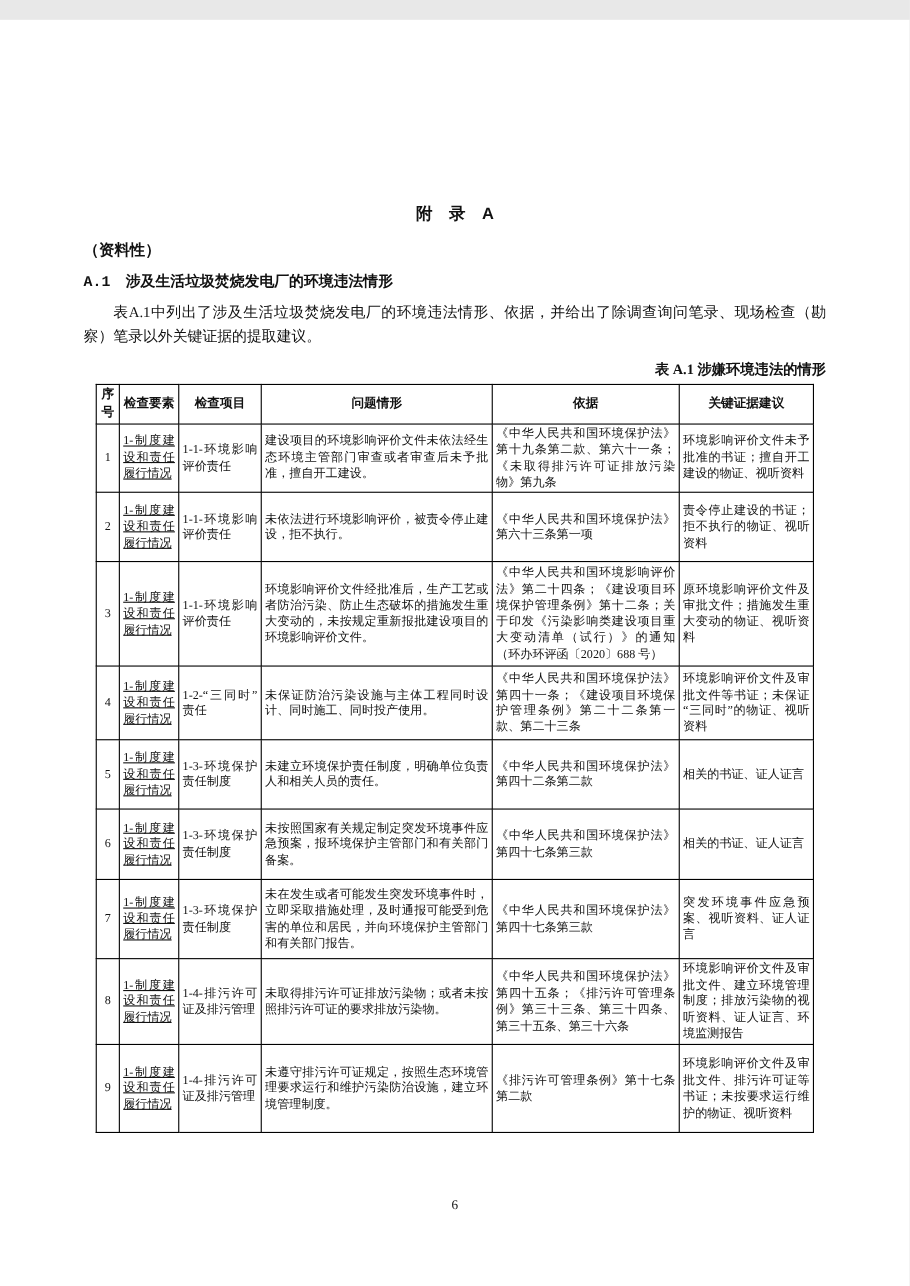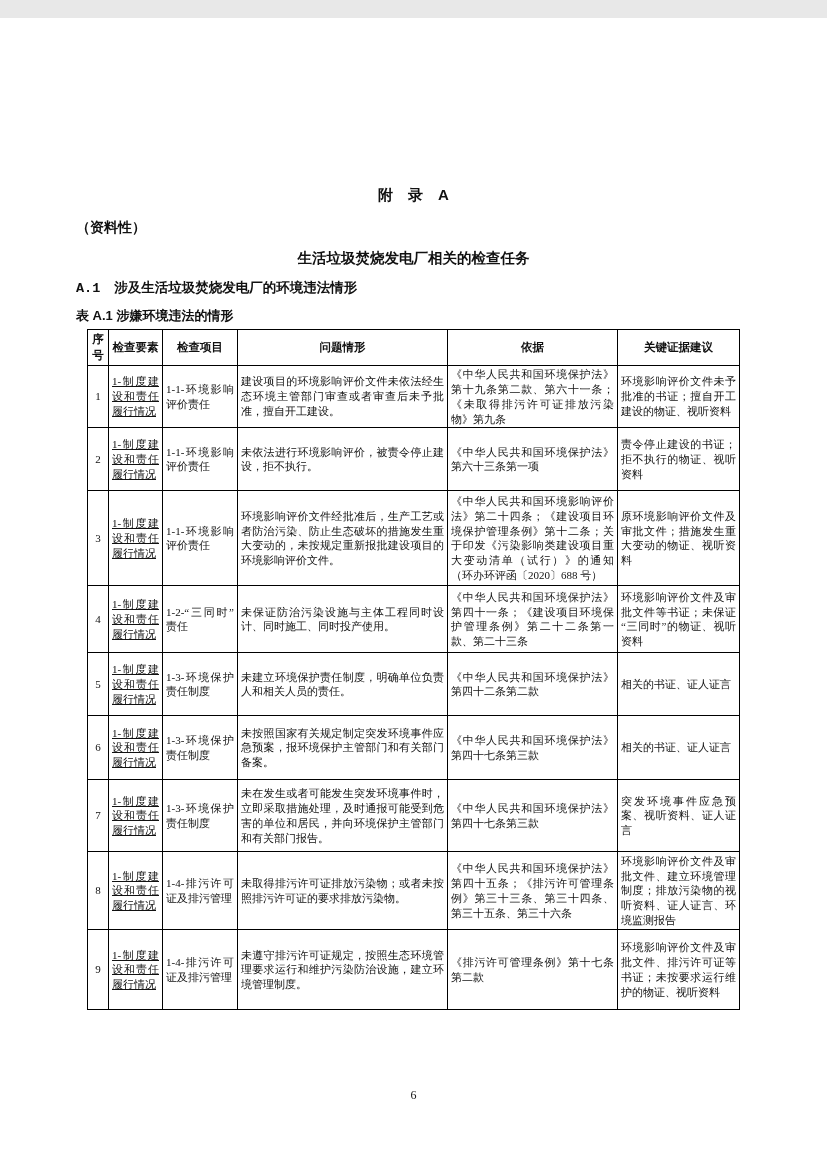--- a/index.html
+++ b/index.html
@@ -47,22 +47,22 @@
   }
   .h-section .sec-num { margin-right: 14px; }
   .para {
     font-size: 13.5px;
     line-height: 22px;
     margin-top: 7px;
     text-indent: 2em;
     text-align: justify;
   }
   .caption {
-    text-align: left;
-    font-family: Liberation Sans, sans-serif;
+    text-align: right;
+    font-family: Liberation Serif, serif;
     font-weight: bold;
     font-size: 13px;
     margin-top: 11px;
     margin-bottom: 5px;
     line-height: 16px;
   }
 
   table.law-table {
     border-collapse: collapse;
     table-layout: fixed;
@@ -109,26 +109,26 @@
   }
 </style>
 </head>
 <body>
 
 <div class="page">
   <div class="content">
 
     <div class="h-appendix">附　录　A</div>
     <div class="h-info">（资料性）</div>
-    <div class="h-title">生活垃圾焚烧发电厂相关的检查任务</div>
 
     <div class="h-section">
       <span class="sec-num">A.1</span><span>涉及生活垃圾焚烧发电厂的环境违法情形</span>
     </div>
 
+    <div class="para">表A.1中列出了涉及生活垃圾焚烧发电厂的环境违法情形、依据，并给出了除调查询问笔录、现场检查（勘察）笔录以外关键证据的提取建议。</div>
 
     <div class="caption">表 A.1 涉嫌环境违法的情形</div>
 
     <table class="law-table">
       <colgroup>
         <col style="width:21px">
           <col style="width:54px">
           <col style="width:75px">
         <col style="width:210px">
           <col style="width:170px">

